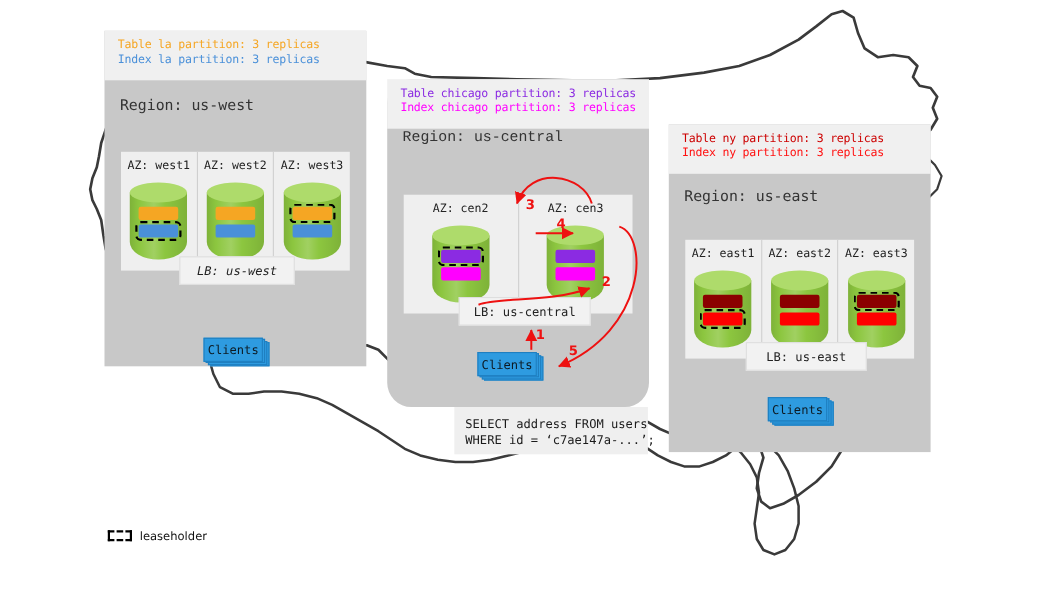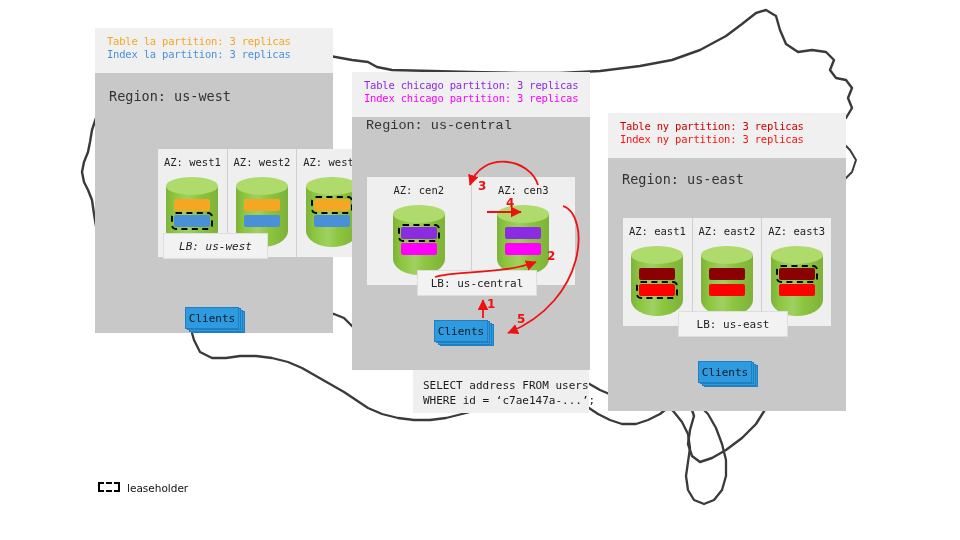--- a/index.html
+++ b/index.html
@@ -257,21 +257,21 @@
     <path d="M560,120 L572,114 L586,114 L596,120 L600,130 L596,140
              L586,146 L574,146 L564,140 L558,132 Z" fill="none" stroke="#3a3a3a" stroke-width="1.6" stroke-linejoin="round" opacity="0"></path>
   </svg>
 
   <div class="region" style="left:95px; top:28px; width:238px; height:305px;">
     <div class="region-banner" style="height:45px;">
       <div class="banner-line" style="color:#F5A623;">Table la partition: 3 replicas</div>
       <div class="banner-line" style="color:#4A90D9;">Index la partition: 3 replicas</div>
     </div>
     <div class="region-title" style="left:14px; top:60px;">Region: us-west</div>
-    <div class="az-strip" style="left:15px; top:121px; width:208px; height:108px;margin-left:48px;">
+    <div class="az-strip" style="left:15px; top:110px; width:208px; height:108px;">
       <div class="az-cell">
         <div class="az-label">AZ: west1</div>
         <div class="cyl" style="top:28px;">
           <div class="cyl-body"></div>
           <div class="cyl-shade"></div>
           <div class="cyl-top"></div>
           <div class="cyl-blocks">
             <div class="blk" style="background:#F5A623;"></div>
             <div class="blk lease" style="background:#4A90D9;"></div>
           </div>
@@ -304,21 +304,21 @@
     </div>
     <div class="lb" style="left:68px; top:205px; width:105px; height:26px;font-style:italic;">LB: us-west</div>
     <div class="clients" style="left:90px; top:279px;">
       <div class="sheet s3"></div>
       <div class="sheet s2"></div>
       <div class="sheet s1"></div>
       <div class="front">Clients</div>
     </div>
   </div>
 
-  <div class="region" style="left:352px; top:72px; width:238px; height:298px;">
+  <div class="region" style="left:352px; top:72px; width:238px; height:298px;border-radius:22px;">
     <div class="region-banner" style="height:45px;">
       <div class="banner-line" style="color:#8B2BE2;">Table chicago partition: 3 replicas</div>
       <div class="banner-line" style="color:#FF00FF;">Index chicago partition: 3 replicas</div>
     </div>
     <div class="region-title" style="left:14px; top:46px;font-family:Liberation Mono, monospace;">Region: us-central</div>
     <div class="az-strip" style="left:15px; top:105px; width:208px; height:108px;">
       <div class="az-cell">
         <div class="az-label">AZ: cen2</div>
         <div class="cyl" style="top:28px;">
           <div class="cyl-body"></div>

